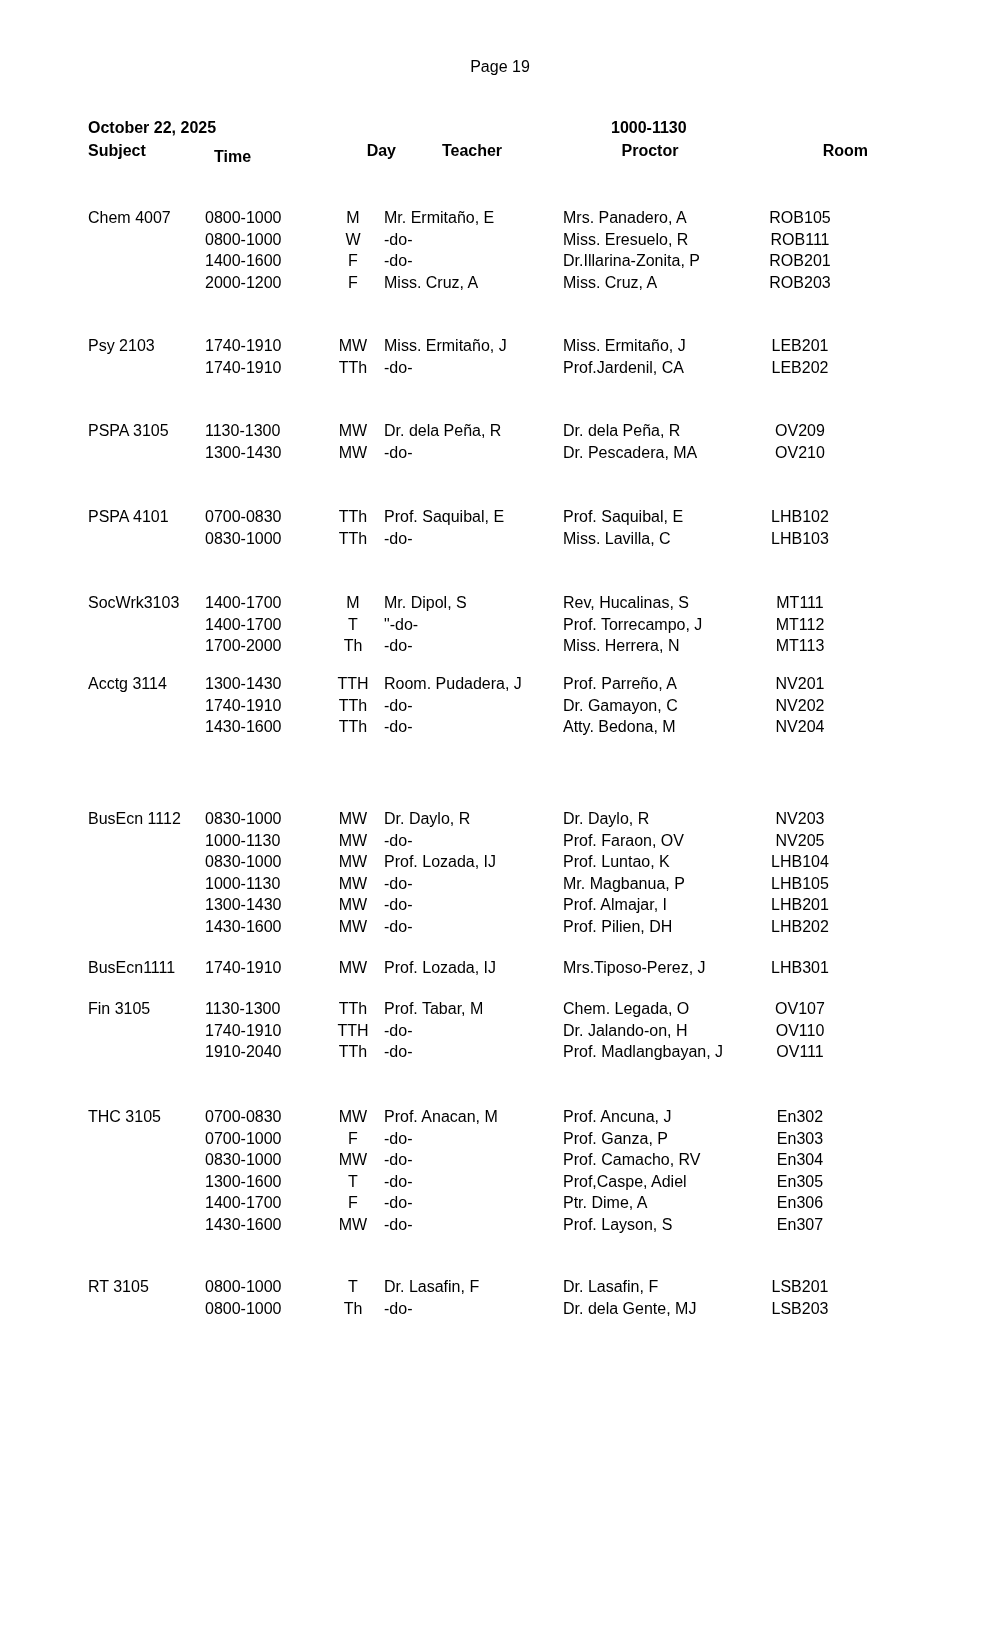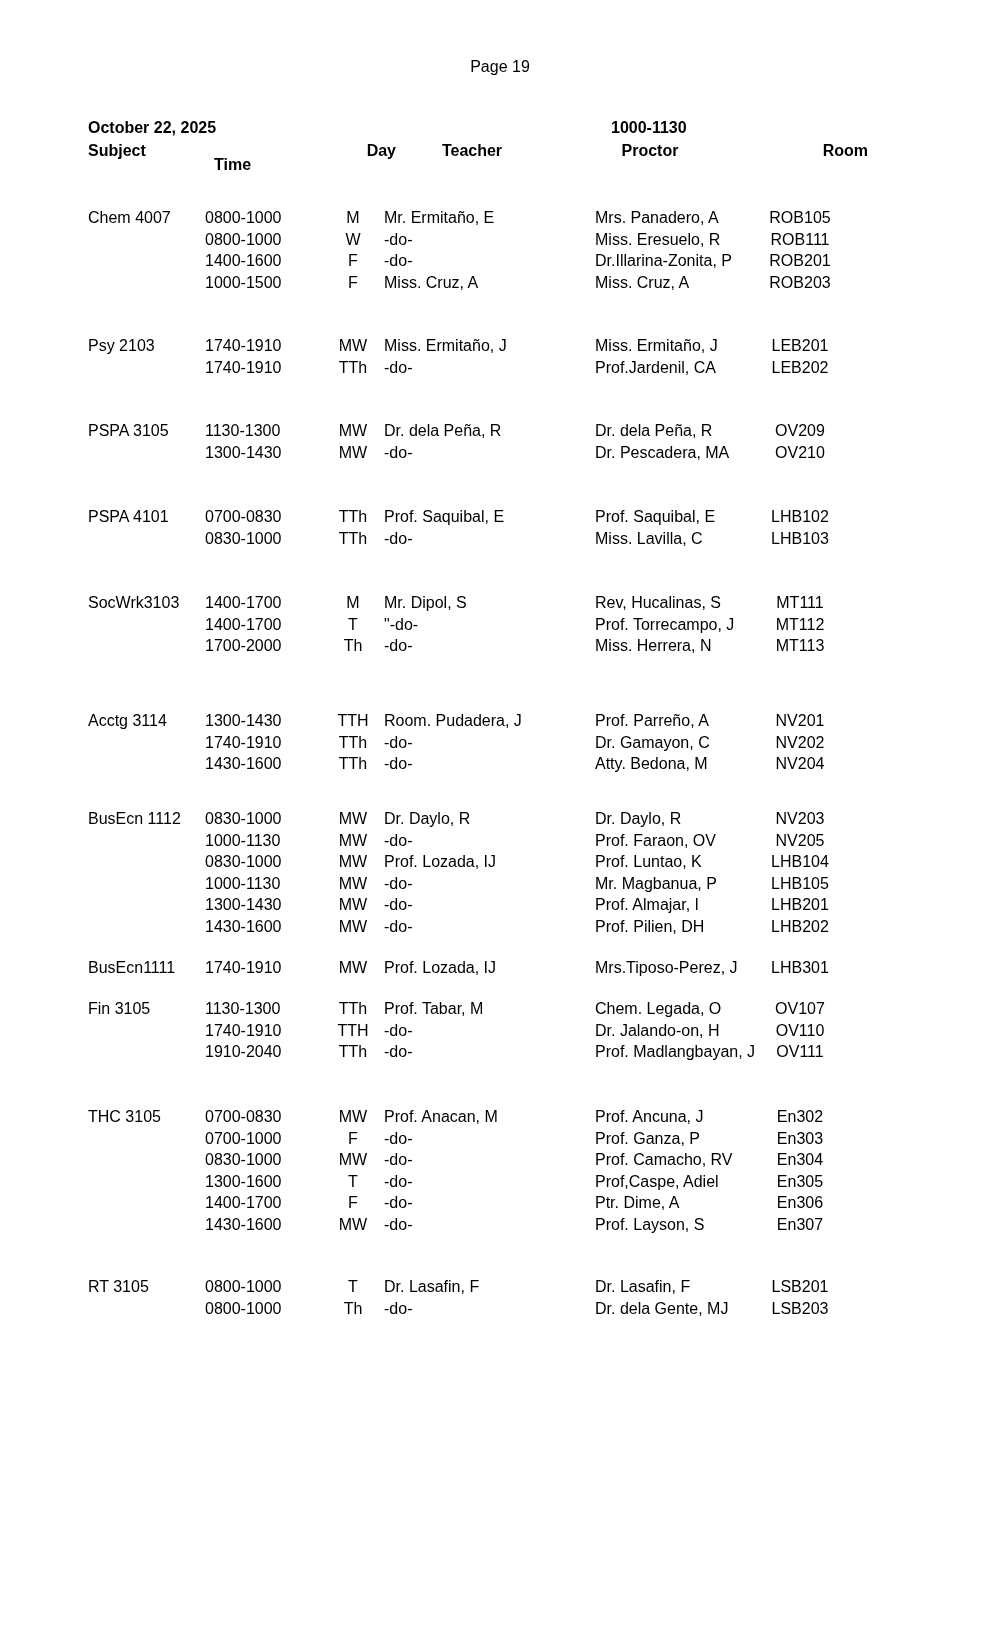--- a/index.html
+++ b/index.html
@@ -8,33 +8,33 @@
     background:#ffffff; color:#000000;
     font-family:"Liberation Sans", sans-serif;
     font-size:16px; overflow:hidden;
   }
   .abs { position:absolute; white-space:nowrap; }
   .b { font-weight:bold; }
   .h-page    { top:58px;  left:400px; width:200px; text-align:center; }
   .h-date    { top:119px; left:88px; }
   .h-slot    { top:119px; left:611px; }
   .h-subject { top:142px; left:88px; }
-  .h-time    { top:156px; left:214px; }
+  .h-time    { top:148px; left:214px; }
   .h-day     { top:142px; left:310px; width:86px;  text-align:right; }
   .h-teacher { top:142px; left:384px; width:176px; text-align:center; }
   .h-proctor { top:142px; left:590px; width:120px; text-align:center; }
   .h-room    { top:142px; left:732px; width:136px; text-align:right; }
   .block { position:absolute; left:0; width:896px; }
   .r { position:relative; height:21.5px; }
   .c { position:absolute; top:0; white-space:nowrap; }
   .c-subject { left:88px; }
   .c-time    { left:205px; }
   .c-day     { left:310px; width:86px;  text-align:center; }
   .c-teacher { left:384px; width:176px; text-align:left; }
-  .c-proctor { left:563px;margin-left:32px; }
+  .c-proctor { left:563px; }
   .c-room    { left:732px; width:136px; text-align:center; }
 </style>
 </head>
 <body>
 
 <div class="page">
 
   <div class="abs h-page">Page 19</div>
 
   <div class="abs h-date b">October 22, 2025</div>
@@ -66,21 +66,21 @@
         <span class="c c-room">ROB111</span>
       </div>
       <div class="r">
         <span class="c c-time">1400-1600</span>
         <span class="c c-day">F</span>
         <span class="c c-teacher">-do-</span>
         <span class="c c-proctor">Dr.Illarina-Zonita, P</span>
         <span class="c c-room">ROB201</span>
       </div>
       <div class="r">
-        <span class="c c-time">1000-1500</span>
+        <span class="c c-time">2000-1200</span>
         <span class="c c-day">F</span>
         <span class="c c-teacher">Miss. Cruz, A</span>
         <span class="c c-proctor">Miss. Cruz, A</span>
         <span class="c c-room">ROB203</span>
       </div>
     </div>
 
     <div class="block" style="top:337px">
       <div class="r">
         <span class="c c-subject">Psy 2103</span>
@@ -153,21 +153,21 @@
       </div>
       <div class="r">
         <span class="c c-time">1700-2000</span>
         <span class="c c-day">Th</span>
         <span class="c c-teacher">-do-</span>
         <span class="c c-proctor">Miss. Herrera, N</span>
         <span class="c c-room">MT113</span>
       </div>
     </div>
 
-    <div class="block" style="top:712px">
+    <div class="block" style="top:675px">
       <div class="r">
         <span class="c c-subject">Acctg 3114</span>
         <span class="c c-time">1300-1430</span>
         <span class="c c-day">TTH</span>
         <span class="c c-teacher">Room. Pudadera, J</span>
         <span class="c c-proctor">Prof. Parreño, A</span>
         <span class="c c-room">NV201</span>
       </div>
       <div class="r">
         <span class="c c-time">1740-1910</span>

